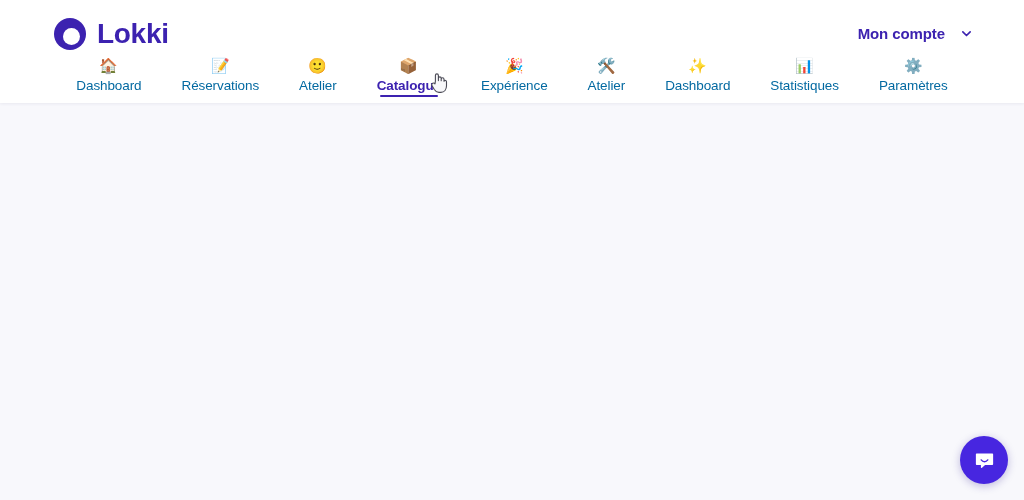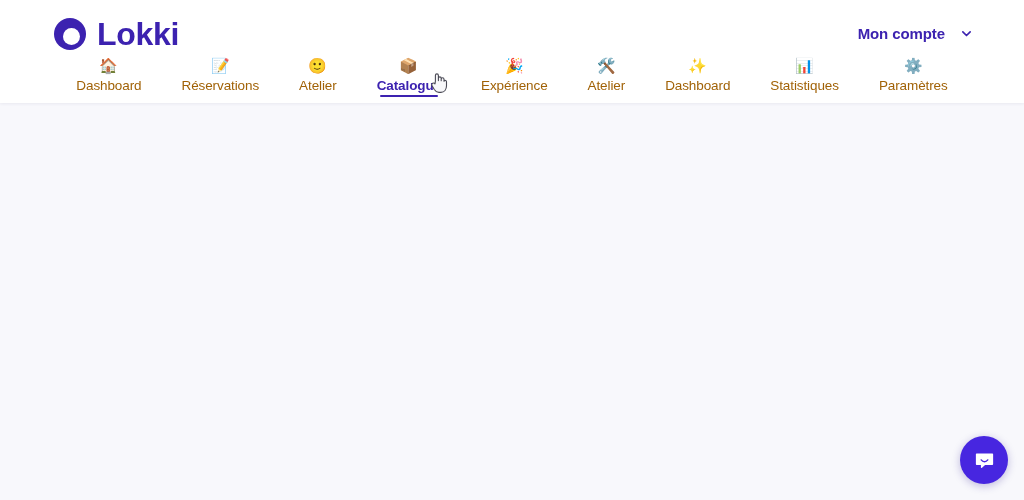--- a/index.html
+++ b/index.html
@@ -38,21 +38,21 @@
   }
   .brand-mark::after {
     content:"";
     position:absolute;
     left:9px; top:10px;
     width:17px; height:17px;
     border-radius:50%;
     background:#ffffff;
   }
   .brand-name {
-    font-size:32px;
+    font-size:28px;
     font-weight:bold;
     letter-spacing:-0.3px;
     color:#3c22b0;
     line-height:1;
   }
 
   .account {
     position:absolute;
     right:52px; top:25px;
     display:flex; align-items:center; gap:16px;
@@ -91,21 +91,21 @@
   }
   .nav-icon {
     font-size:15px;
     line-height:20px;
     height:20px;
     display:block;
   }
   .nav-label {
     margin-top:2px;
     font-size:13.5px;
-    color:#a16207;
+    color:#0369a1;
     white-space:nowrap;
     letter-spacing:-0.1px;
     padding-bottom:4px;
   }
   .nav-item.active .nav-label {
     color:#3c22b0;
     font-weight:bold;
   }
   .nav-item.active .nav-underline {
     position:absolute;

